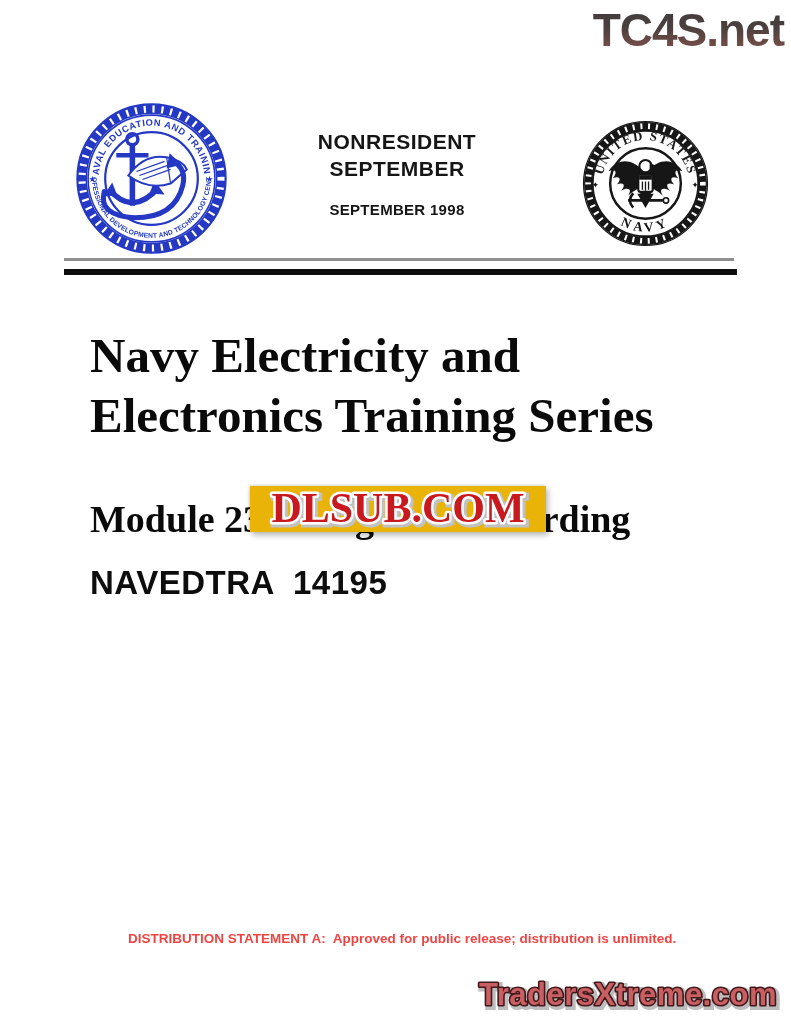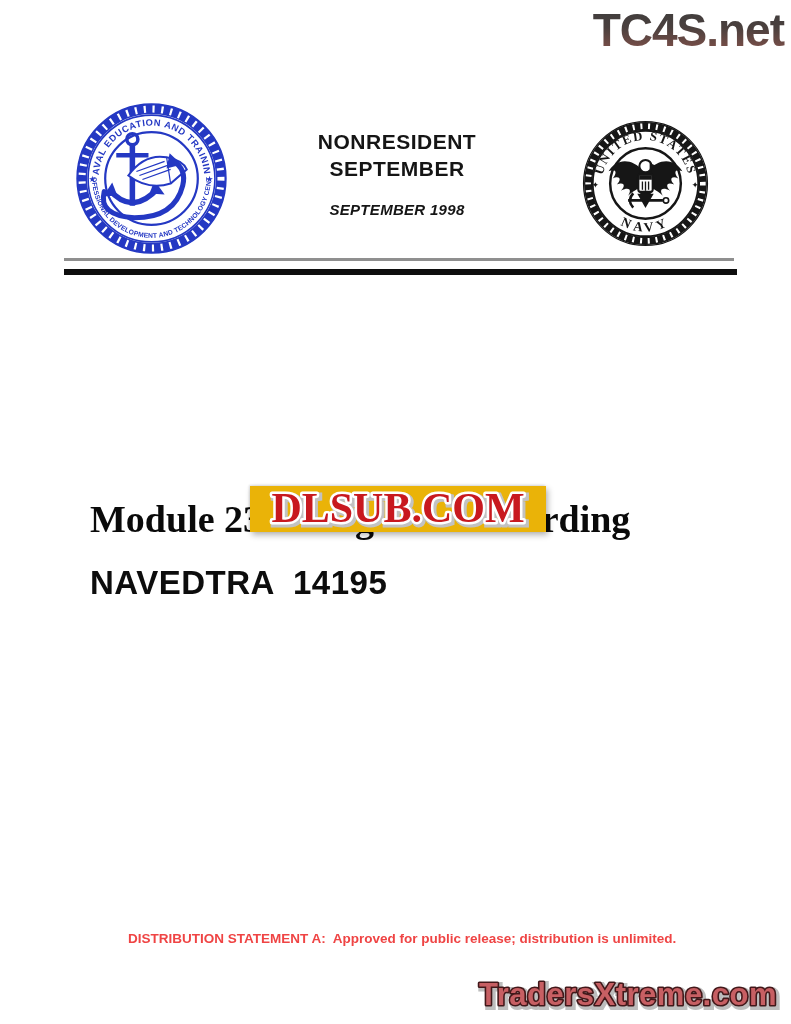--- a/index.html
+++ b/index.html
@@ -9,21 +9,21 @@
     font-family:"Liberation Sans",sans-serif;color:#111;
   }
   .abs{position:absolute;}
 
   
   .wm-tc4s{left:570px;top:1px;width:218px;height:58px;}
 
   
   .header-block{left:247px;top:128px;width:300px;text-align:center;}
   .course-line{font-weight:bold;font-size:21px;line-height:27px;letter-spacing:.5px;color:#151515;}
-  .course-date{font-weight:bold;font-size:15px;margin-top:19px;letter-spacing:.3px;color:#151515;font-style:italic;}
+  .course-date{font-weight:bold;font-size:15px;margin-top:19px;letter-spacing:.3px;color:#151515;}
 
   .seal-left{left:76px;top:103px;width:151px;height:151px;}
   .seal-right{left:582px;top:120px;width:127px;height:127px;}
 
   .rule-gray{left:64px;top:258px;width:670px;height:3px;background:#8f8f8f;}
   .rule-black{left:64px;top:269px;width:673px;height:6px;background:#0e0e0e;}
 
   .series-title{
     left:90px;top:326px;width:660px;
     font-family:"Liberation Serif",serif;font-weight:bold;
@@ -146,20 +146,24 @@
           <circle cx="82" cy="78.5" r="2.6" stroke-width="1.6"></circle>
           <path d="M50 71.5 Q43.5 78.5 50 85.5" stroke-width="2.6"></path>
         </g>
       </g>
     </svg>
   </div>
 
   <div class="abs rule-gray"></div>
   <div class="abs rule-black"></div>
 
+  <div class="abs series-title">
+    <div>Navy Electricity and</div>
+    <div>Electronics Training Series</div>
+  </div>
 
   <div class="abs module-title">Module 23—Magnetic Recording</div>
 
   <div class="abs wm-dlsub">
     <svg width="296" height="46" viewBox="0 0 296 46">
       <text class="serif" x="150" y="38" text-anchor="middle" font-size="42" font-weight="bold" fill="none" stroke="#c2c2c2" stroke-width="7">DLSUB.COM</text>
       <text class="serif" x="148" y="36" text-anchor="middle" font-size="42" font-weight="bold" fill="#c8191f" stroke="#ffffff" stroke-width="5" paint-order="stroke" stroke-linejoin="round">DLSUB.COM</text>
     </svg>
   </div>
 

